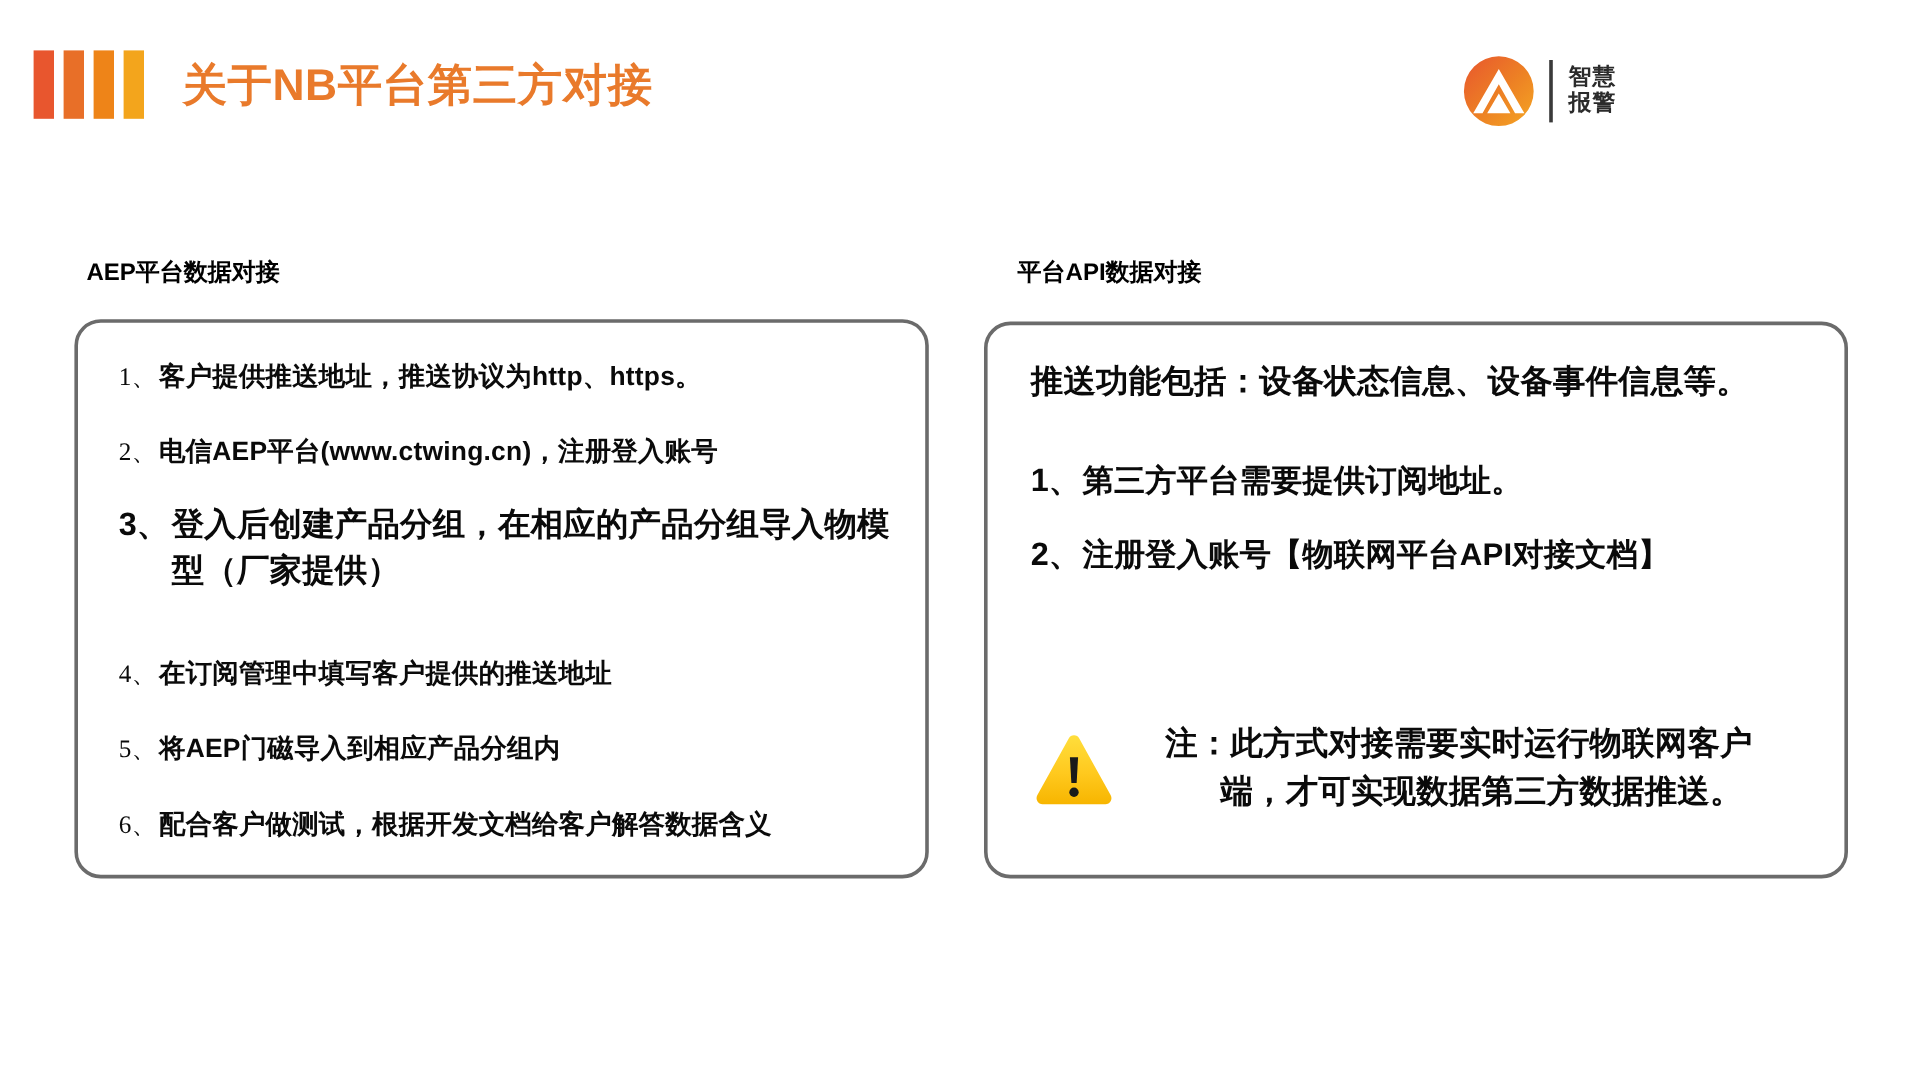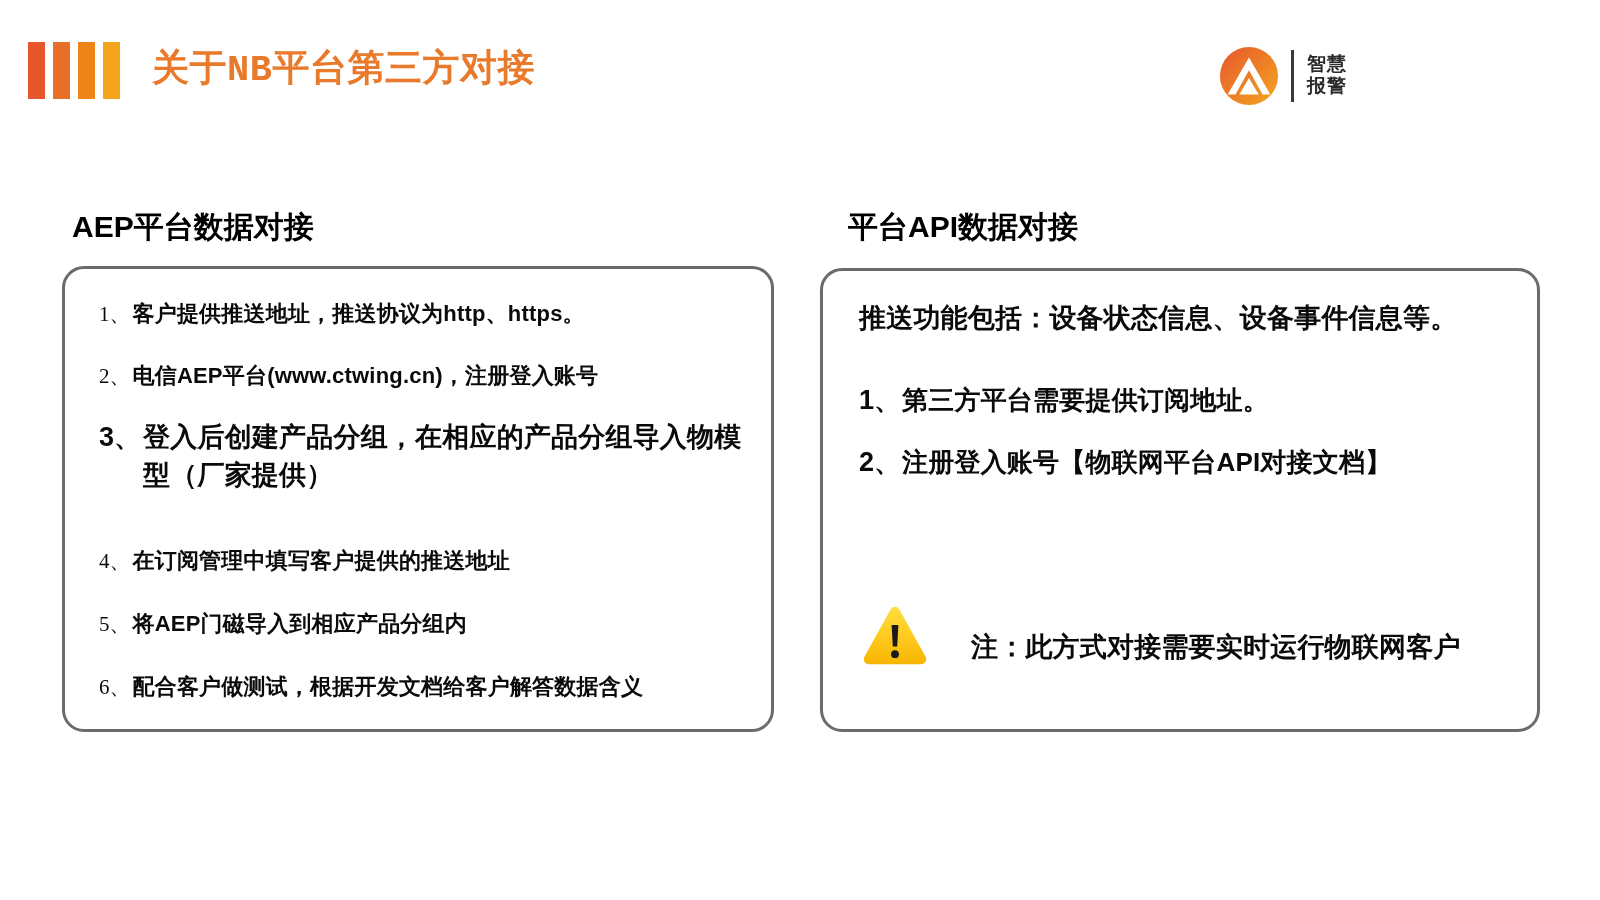--- a/index.html
+++ b/index.html
@@ -16,21 +16,20 @@
     -webkit-font-smoothing: antialiased;
   }
 
   
   #header {
     position: absolute;
     left: 0;
     top: 0;
     width: 1408px;
     height: 130px;
-    font-family: Liberation Mono, monospace;
   }
   #bars {
     position: absolute;
     left: 28px;
     top: 42px;
     display: flex;
     gap: 8px;
   }
   .bar {
     width: 17px;
@@ -89,21 +88,21 @@
     color: #2b2b2b;
     line-height: 50px;
     letter-spacing: -1px;
     white-space: nowrap;
     flex: 0 0 auto;
   }
 
   
   .column-heading {
     position: absolute;
-    font-size: 30px;
+    font-size: 20px;
     font-weight: 700;
     color: #000000;
     line-height: 40px;
     white-space: nowrap;
   }
   #heading-left  { left: 72px;  top: 207px; }
   #heading-right { left: 848px; top: 207px; }
 
   .panel {
     position: absolute;
@@ -197,21 +196,21 @@
   #r-item-1 { top: 110px; }
   #r-item-2 { top: 172px; }
 
   
   #note-row {
     position: absolute;
     left: 38px;
     top: 328px;
     width: 660px;
     display: flex;
-    align-items: flex-end;
+    align-items: center;
   }
   #warning-icon {
     width: 68px;
     height: 62px;
     flex: 0 0 auto;
     margin-top: 6px;
   }
   #note-text {
     margin-left: 42px;
     font-size: 27px;
@@ -324,15 +323,16 @@
           <stop offset="55%" stop-color="#FFC91E"></stop>
           <stop offset="100%" stop-color="#F7B500"></stop>
         </linearGradient>
       </defs>
       <path fill="url(#wg)" d="M29.6 4.4a5 5 0 0 1 8.8 0l26.2 47.4a5 5 0 0 1-4.4 7.4H7.8a5 5 0 0 1-4.4-7.4Z"></path>
       <path fill="#1a1a1a" d="M30.6 20h6.8l-1.2 21.5h-4.4Z"></path>
       <circle fill="#1a1a1a" cx="34" cy="49.2" r="3.9"></circle>
     </svg>
     <div id="note-text">
       <span class="note-line-1">注：此方式对接需要实时运行物联网客户</span>
+      <span class="note-line-2">端，才可实现数据第三方数据推送。</span>
     </div>
   </div>
 </div>
 
 </body></html>

